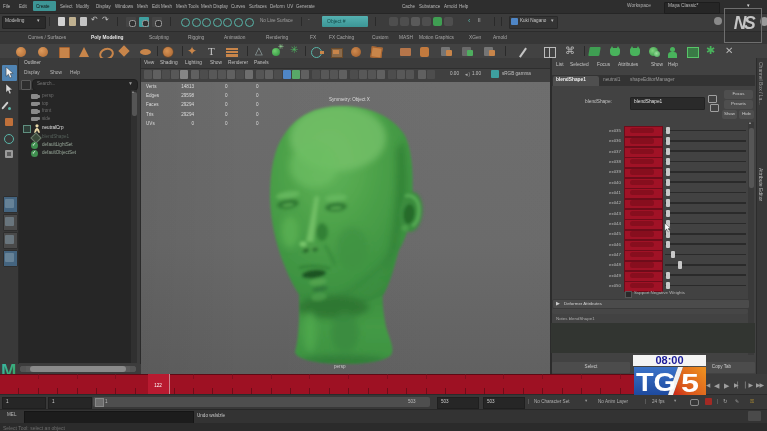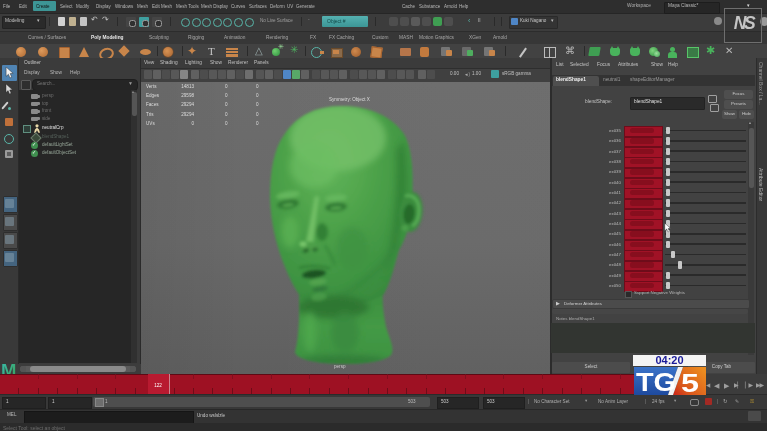--- a/index.html
+++ b/index.html
@@ -529,21 +529,21 @@
 <div class="ab" style="left:24px;top:410.5px;width:168px;height:11px;background:#1c1c1c;border:1px solid #151515;"></div>
 <div class="t" style="left:197px;top:412.5px;font-size:4.6px;color:#c8c8c8;">Undo  wslslzle</div>
 <div class="ab" style="left:748px;top:411px;width:13px;height:10px;background:#4a4a4a;border-radius:1px;"></div>
 <div class="ab" style="left:0;top:423px;width:767px;height:8px;background:#2b2b2b;"></div>
 <div class="t" style="left:3px;top:424.5px;font-size:5px;color:#6e6e6e;">Select Tool: select an object</div>
 <div class="ab" style="left:714px;top:17px;width:8px;height:8px;background:#8a8a8a;border-radius:50%;"></div>
 <div class="ab" style="left:760px;top:17px;width:9px;height:9px;background:#9a9a9a;border-radius:50%;"></div>
 <div class="ab" style="left:724px;top:7.5px;width:36px;height:33px;border:1px solid #6e6e6e;background:rgba(40,40,40,.25);"></div>
 <div class="t" style="left:727px;top:13px;width:33px;text-align:center;font-size:17.5px;font-weight:bold;font-style:italic;color:#c5c5c5;letter-spacing:-2.5px;">NS</div>
 <div class="ab" style="left:633px;top:354.5px;width:73px;height:11.5px;background:#f4f4f4;"></div>
-<div class="t" style="left:633px;top:354px;width:73px;text-align:center;font-size:11px;font-weight:bold;color:#1a1a99;letter-spacing:0px;">04:20</div>
+<div class="t" style="left:633px;top:354px;width:73px;text-align:center;font-size:11px;font-weight:bold;color:#1a1a99;letter-spacing:0px;">08:00</div>
 <svg class="ab" style="left:634px;top:367px;" width="72" height="28" viewBox="0 0 72 28">
 <defs>
 <linearGradient id="tgb" x1="0" y1="0" x2="0" y2="1">
           <stop offset="0" stop-color="#3a72c8"></stop>
           <stop offset="1" stop-color="#1e4a9e"></stop>
         </linearGradient>
 <linearGradient id="tgo" x1="0" y1="1" x2="1" y2="0.2">
           <stop offset="0" stop-color="#c92318"></stop>
           <stop offset="0.3" stop-color="#d8541c"></stop>
           <stop offset="1" stop-color="#ec8c1f"></stop>

